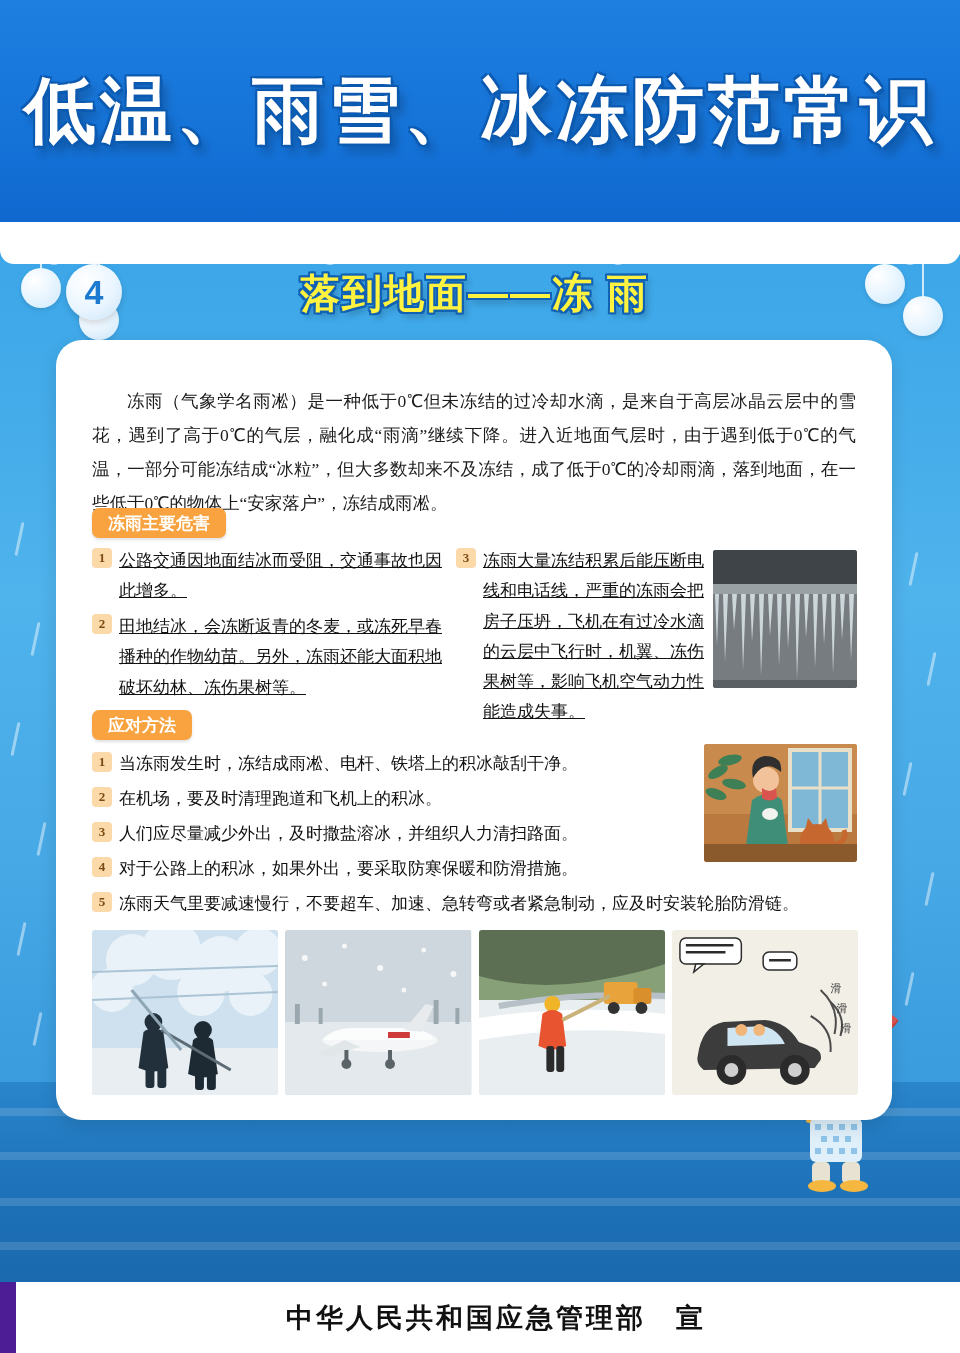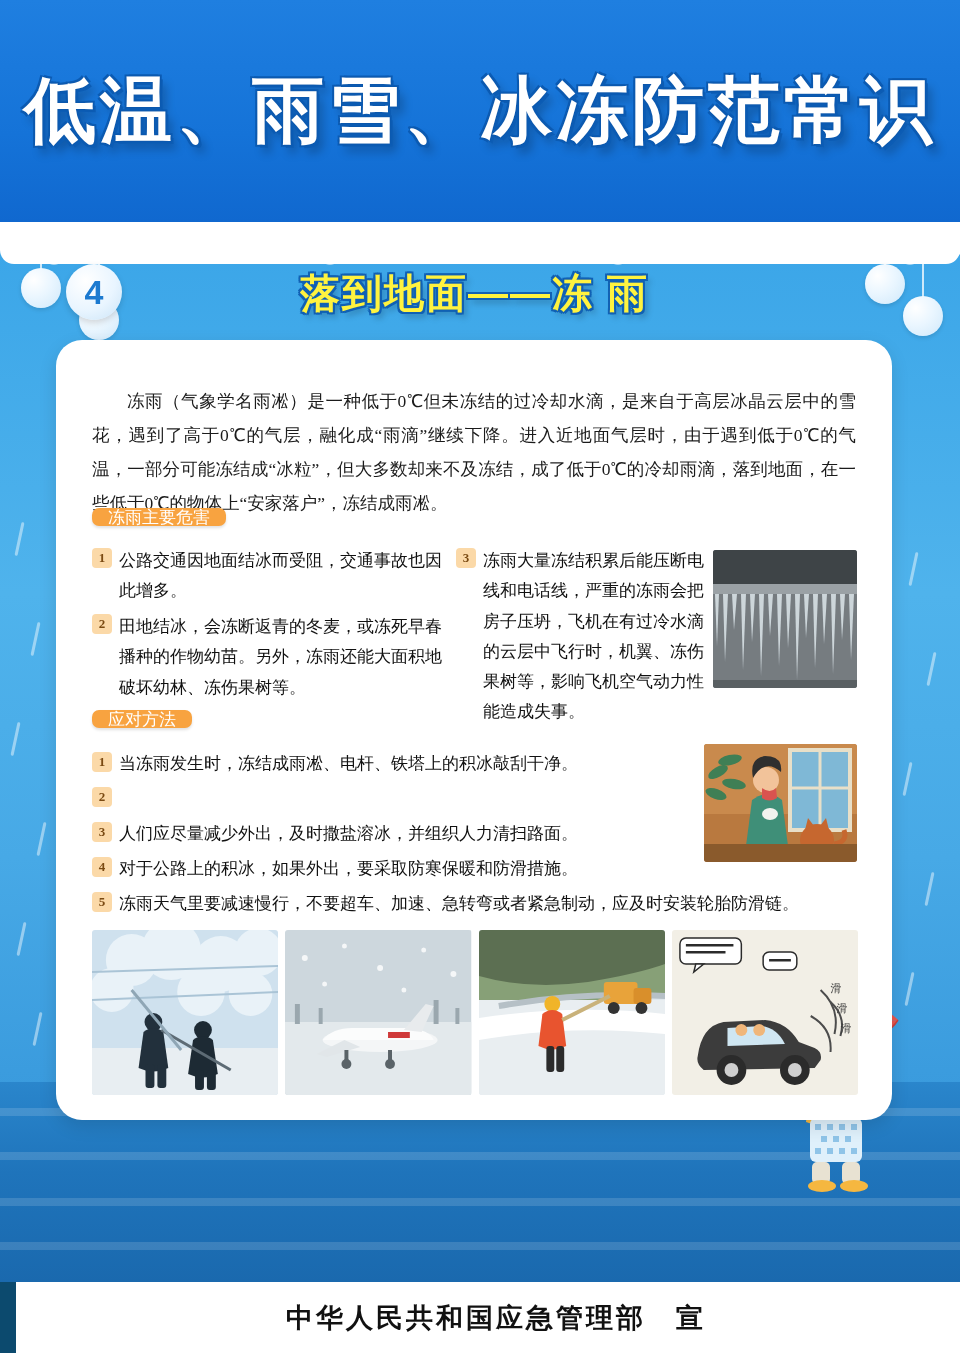--- a/index.html
+++ b/index.html
@@ -10,21 +10,21 @@
   body {
     width: 960px;
     height: 1353px;
     font-family: "Liberation Sans", sans-serif;
     overflow: hidden;
   }
   .poster {
     position: relative;
     width: 960px;
     height: 1353px;
-    background: #0c4a6e;
+    background: #4c1d95;
     overflow: hidden;
   }
 
   
   .header {
     position: absolute;
     left: 0; top: 0;
     width: 960px;
     height: 222px;
     background: linear-gradient(180deg, #1f7fe0 0%, #1573d8 60%, #1068cf 100%);
@@ -209,26 +209,26 @@
     font-size: 17.5px;
     line-height: 1.95;
     color: #1b1b1b;
     text-align: justify;
     text-indent: 2em;
     font-family: "Liberation Serif", serif;
   }
 
   .tag {
     position: absolute;
-    height: 18px;
+    height: 30px;
     background: #f8a340;
     border-radius: 7px;
     color: #ffffff;
     font-size: 17px;
-    font-weight: normal;
+    font-weight: bold;
     display: flex;
     align-items: center;
     justify-content: center;
     padding: 0 16px;
     box-shadow: 0 2px 3px rgba(0,0,0,0.12);
   }
   #tag-harms { left: 36px; top: 168px; }
   #tag-methods { left: 36px; top: 370px; }
 
   .num-badge {
@@ -250,21 +250,21 @@
 
   .harm-item {
     position: absolute;
     font-size: 17px;
     line-height: 1.78;
     color: #111;
     font-family: "Liberation Serif", serif;
     display: flex;
     align-items: flex-start;
   }
-  .harm-text { display: inline-block; }
+  .harm-text { display: inline-block; text-decoration: underline; }
 
   #harm-1 { left: 36px; top: 206px; width: 350px; }
   #harm-2 { left: 36px; top: 272px; width: 350px; }
   #harm-3 { left: 400px; top: 206px; width: 250px; }
 
   .harm-img {
     position: absolute;
     left: 657px;
     top: 210px;
     width: 144px;
@@ -503,20 +503,21 @@
     </div>
 
     <div class="tag" id="tag-methods">应对方法</div>
 
     <div class="method-item" id="m-1">
       <span class="num-badge">1</span>
       <span>当冻雨发生时，冻结成雨凇、电杆、铁塔上的积冰敲刮干净。</span>
     </div>
     <div class="method-item" id="m-2">
       <span class="num-badge">2</span>
+      <span>在机场，要及时清理跑道和飞机上的积冰。</span>
     </div>
     <div class="method-item" id="m-3">
       <span class="num-badge">3</span>
       <span>人们应尽量减少外出，及时撒盐溶冰，并组织人力清扫路面。</span>
     </div>
     <div class="method-item" id="m-4">
       <span class="num-badge">4</span>
       <span>对于公路上的积冰，如果外出，要采取防寒保暖和防滑措施。</span>
     </div>
     <div class="method-item" id="m-5">

